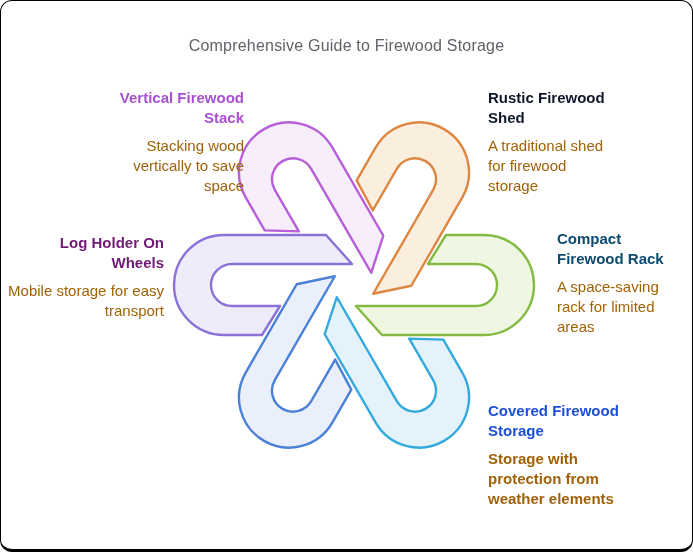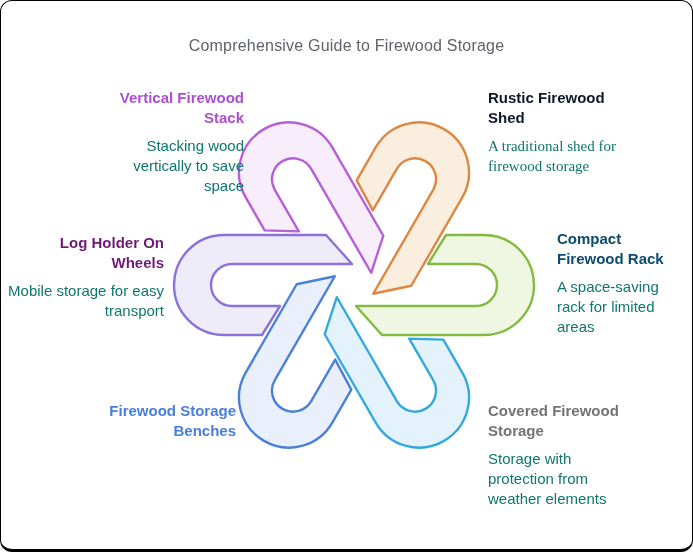--- a/index.html
+++ b/index.html
@@ -20,42 +20,42 @@
     font-size:16px; letter-spacing:0.2px;
     color:#5f6368;
   }
   .knot { position:absolute; left:0; top:0; }
   .block { position:absolute; }
   .block .heading {
     font-size:15px; font-weight:bold; line-height:20px;
   }
   .block .desc {
     margin-top:8px;
-    font-size:15px; line-height:20px; color:#0f766e;
+    font-size:15px; line-height:20px; color:#a16207;
   }
   .right { text-align:right; }
   .right .heading, .right .desc { margin-left:auto; }
   #b-vstack   { top:87px;  right:448px; }
   #b-vstack .heading { width:150px; }
   #b-vstack .desc    { width:150px; }
   #b-rustic   { top:87px;  left:487px; }
   #b-rustic .heading { width:140px; }
-  #b-rustic .desc    { width:130px;font-family:Liberation Serif, serif; }
+  #b-rustic .desc    { width:130px; }
   #b-compact  { top:228px; left:556px; }
   #b-compact .heading { width:120px; }
   #b-compact .desc    { width:125px; }
   #b-log      { top:232px; right:528px; }
   #b-log .heading { width:120px; }
   #b-log .desc    { width:160px; }
   #b-benches  { top:400px; right:456px; }
   #b-benches .heading { width:150px; }
   #b-benches .desc    { width:120px; }
   #b-covered  { top:400px; left:487px; }
   #b-covered .heading { width:155px; }
-  #b-covered .desc    { width:150px; }
+  #b-covered .desc    { width:150px;font-weight:bold; }
 </style>
 </head>
 <body>
 
 <div class="frame">
 
   <div class="title">Comprehensive Guide to Firewood Storage</div>
 
   <svg class="knot" width="693" height="552" viewBox="0 0 693 552">
     <g transform="translate(353,284)" stroke-width="2.4" stroke-linejoin="round" fill="none">
@@ -78,26 +78,25 @@
     <div class="heading" style="color: #0f172a;">Rustic Firewood Shed</div>
     <div class="desc">A traditional shed for firewood storage</div>
   </div>
 
   <div class="block" id="b-compact">
     <div class="heading" style="color: #0c4a6e;">Compact Firewood Rack</div>
     <div class="desc">A space-saving rack for limited areas</div>
   </div>
 
   <div class="block" id="b-covered">
-    <div class="heading" style="color: #737373;">Covered Firewood Storage</div>
+    <div class="heading" style="color: #1d4ed8;">Covered Firewood Storage</div>
     <div class="desc">Storage with protection from weather elements</div>
   </div>
 
   <div class="block right" id="b-benches">
-    <div class="heading" style="color: rgb(71, 127, 219);">Firewood Storage Benches</div>
   </div>
 
   <div class="block right" id="b-log">
     <div class="heading" style="color: #701a75;">Log Holder On Wheels</div>
     <div class="desc">Mobile storage for easy transport</div>
   </div>
 
 </div>
 
 </body></html>

